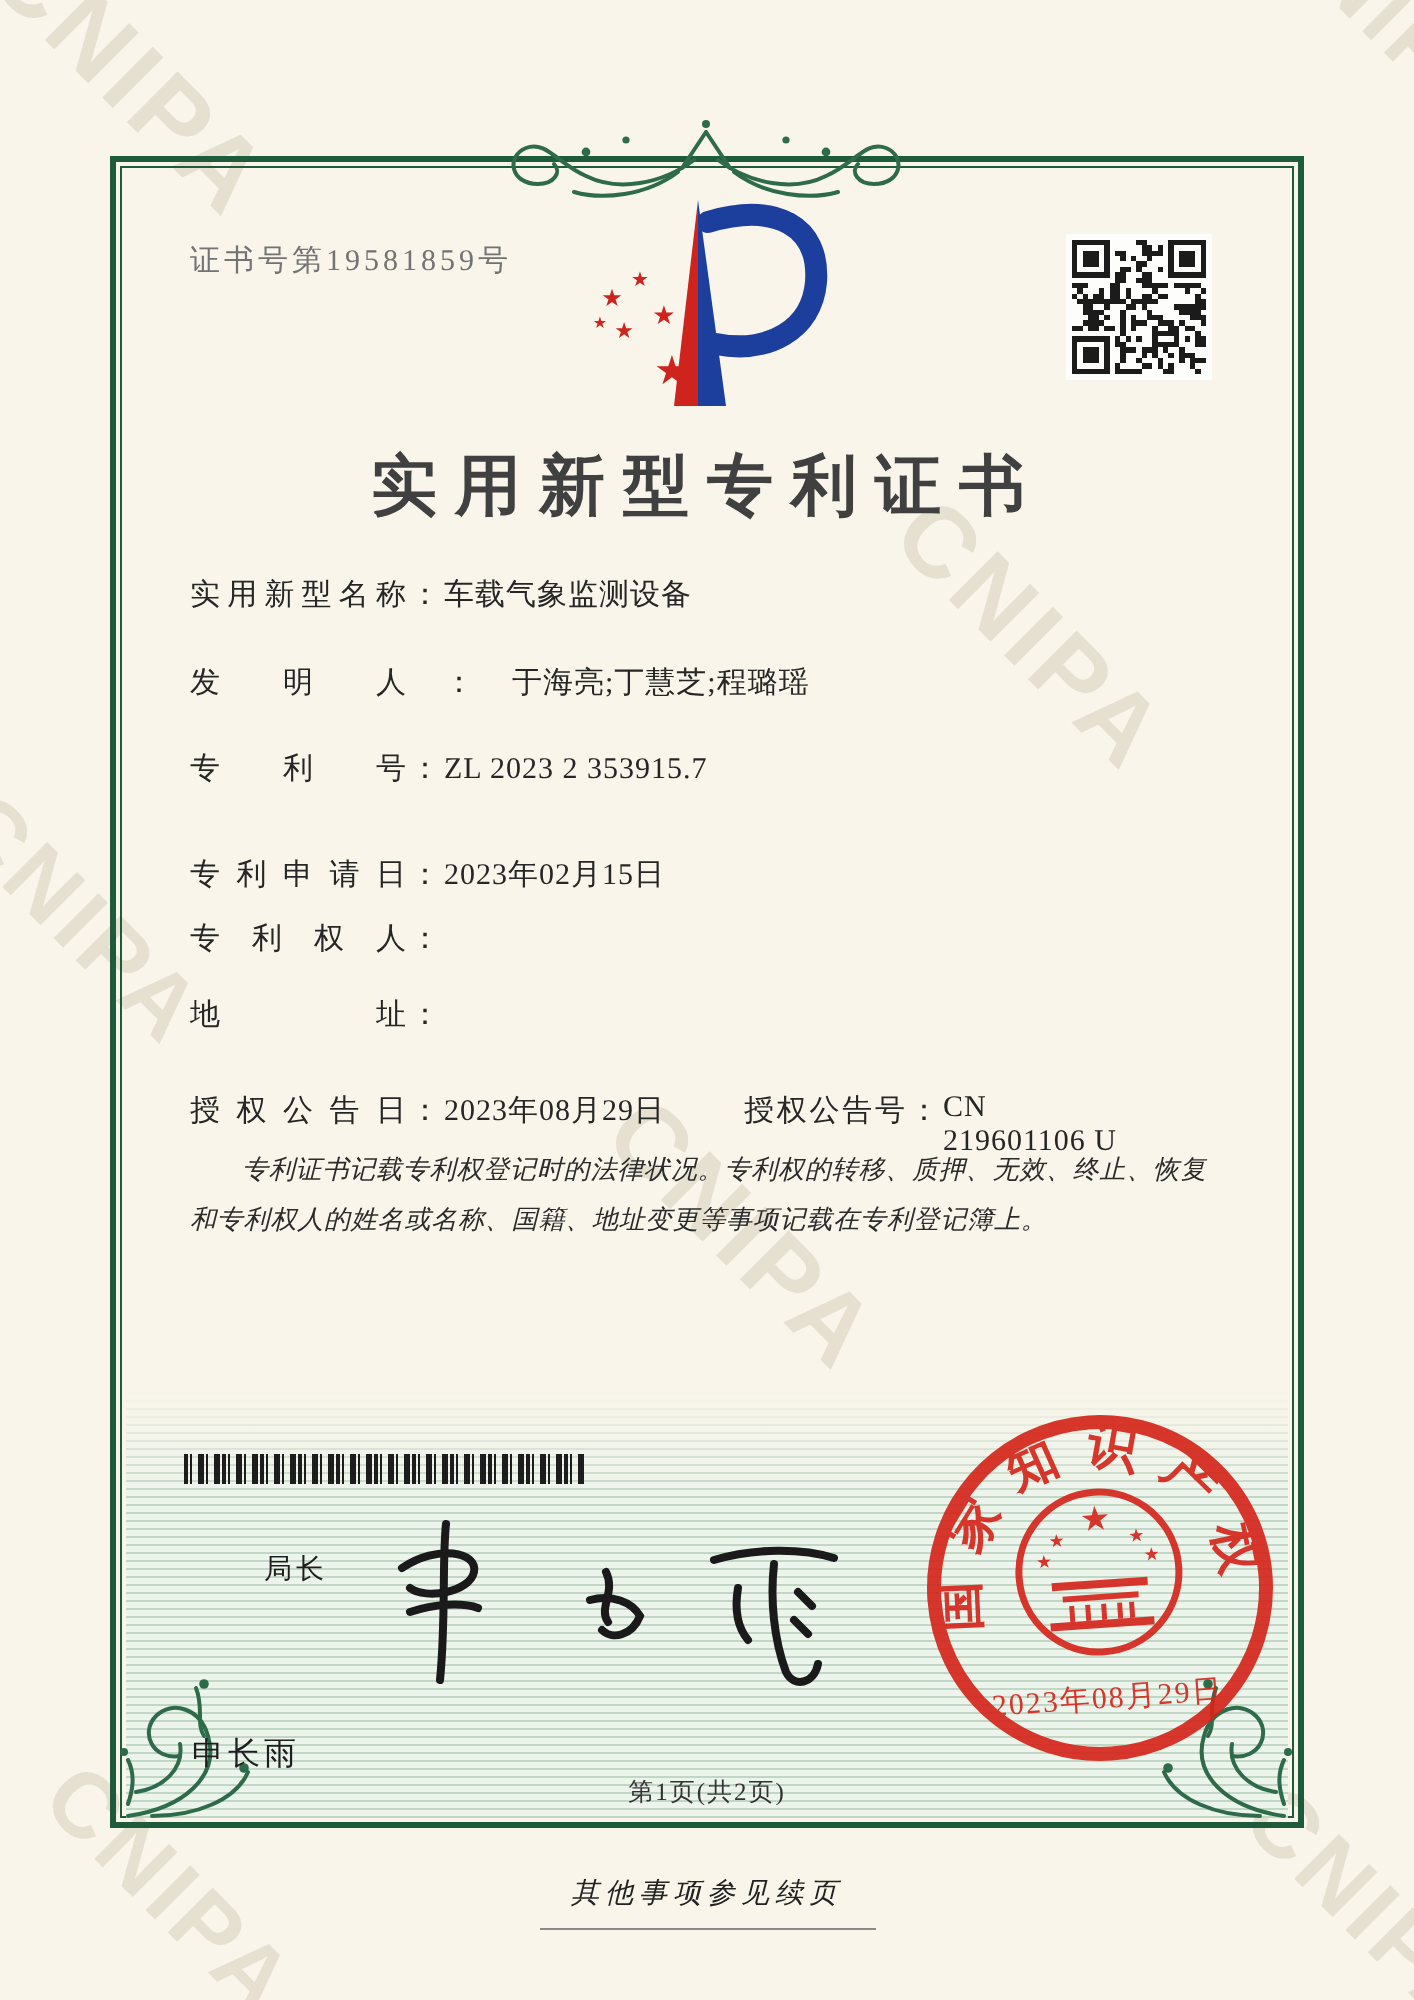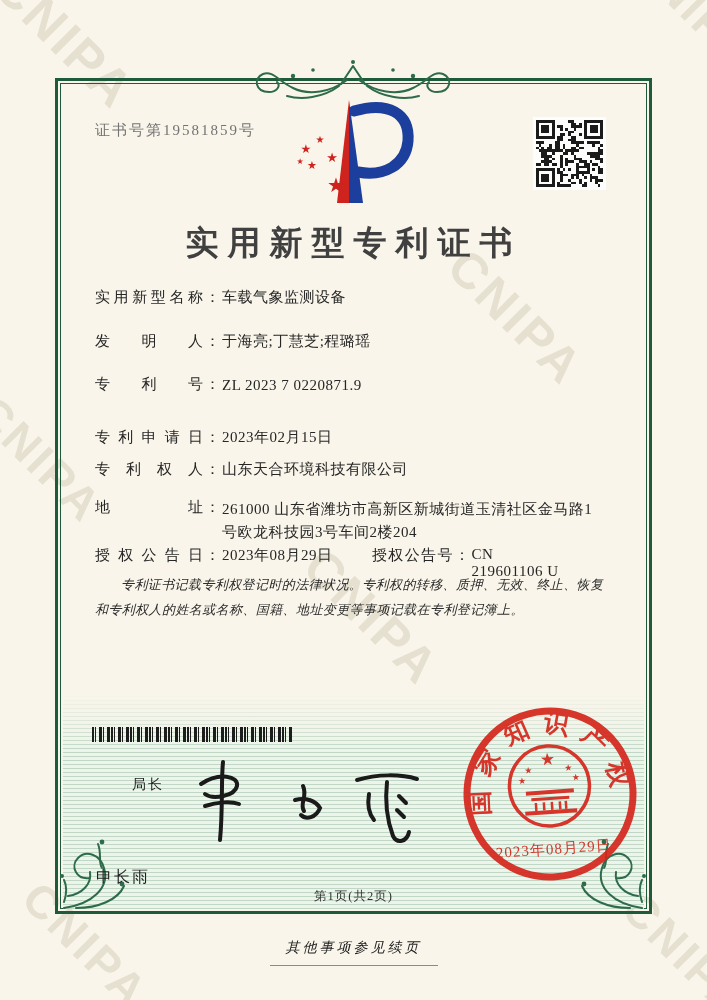--- a/index.html
+++ b/index.html
@@ -422,44 +422,42 @@
       </svg>
   </div>
 
   <div class="title">实用新型专利证书</div>
 
   <div class="row" style="top:288px;">
     <span class="lbl">实用新型名称</span>
     <span class="colon">：</span>
     <span class="val">车载气象监测设备</span>
   </div>
-  <div class="row" style="top:332px;">
+  <div class="row" style="top:332px;gap:17px;">
     <span class="lbl">发明人</span>
     <span class="colon">：</span>
     <span class="val">于海亮;丁慧芝;程璐瑶</span>
   </div>
   <div class="row" style="top:375px;align-items:flex-end;">
     <span class="lbl">专利号</span>
     <span class="colon">：</span>
-    <span class="val">ZL 2023 7 0220871.9</span>
+    <span class="val">ZL 2023 2 353915.7</span>
   </div>
   <div class="row" style="top:428px;">
     <span class="lbl">专利申请日</span>
     <span class="colon">：</span>
     <span class="val">2023年02月15日</span>
   </div>
   <div class="row" style="top:460px;">
     <span class="lbl">专利权人</span>
     <span class="colon">：</span>
-    <span class="val">山东天合环境科技有限公司</span>
   </div>
   <div class="row" style="top:498px;">
     <span class="lbl">地址</span>
     <span class="colon">：</span>
-    <span class="val addr">261000 山东省潍坊市高新区新城街道玉清社区金马路1号欧龙科技园3号车间2楼204</span>
   </div>
   <div class="row" style="top:546px;">
     <span class="lbl">授权公告日</span>
     <span class="colon">：</span>
     <span class="val">2023年08月29日</span>
     <span class="pair2">
       <span class="lbl2">授权公告号</span>
       <span class="colon">：</span>
       <span class="val">CN 219601106 U</span>
     </span>

